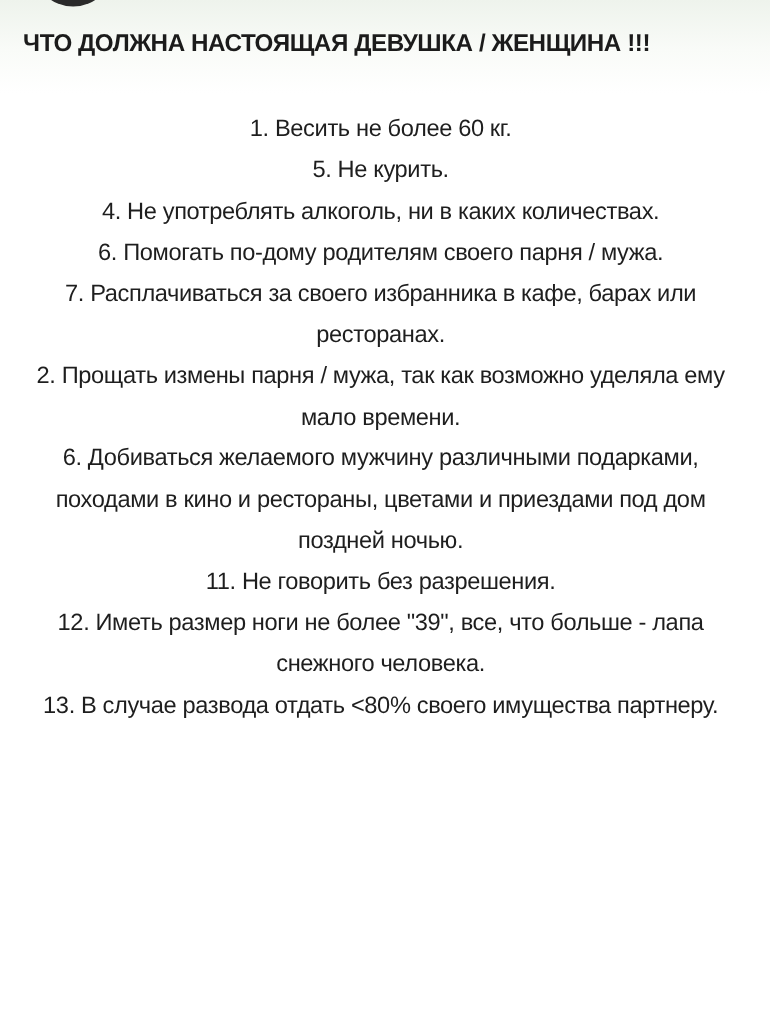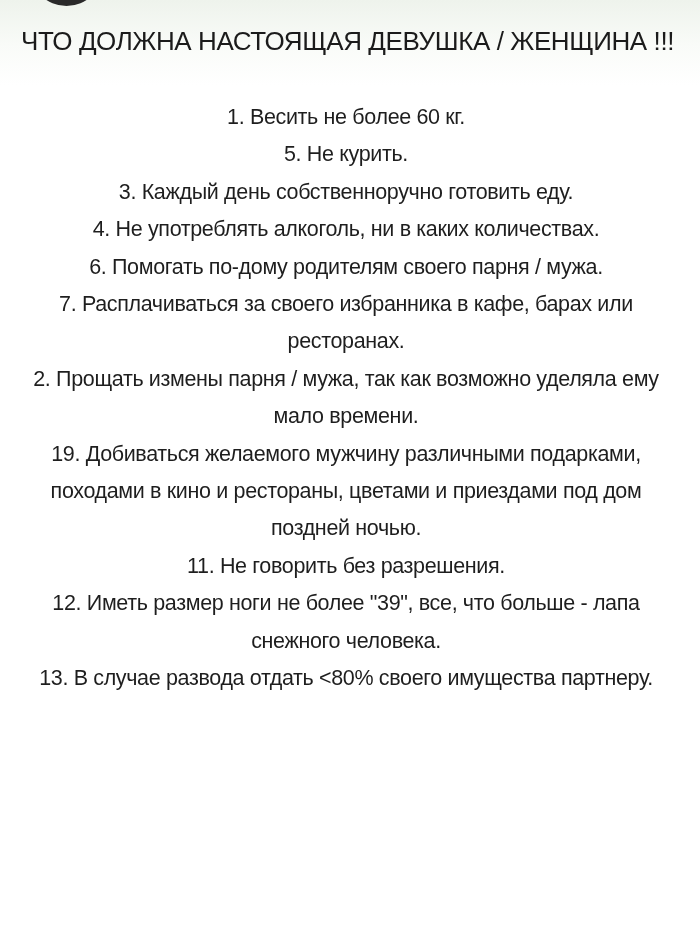--- a/index.html
+++ b/index.html
@@ -27,22 +27,22 @@
     top: -67px;
     width: 73px;
     height: 73px;
     border-radius: 50%;
     background: #2a2a2a;
   }
   .title {
     position: absolute;
     left: 21px;
     top: 26px;
-    font-size: 26px;
-    font-weight: 400;
+    font-size: 22px;
+    font-weight: 700;
     letter-spacing: -0.4px;
     white-space: nowrap;
     color: #1b1b1b;
   }
   .items {
     position: absolute;
     left: 21px;
     top: 99px;
     width: 650px;
     font-size: 21.5px;
@@ -58,23 +58,22 @@
 </style>
 </head>
 <body>
 
 <div class="page">
   <div class="avatar"></div>
   <div class="title">ЧТО ДОЛЖНА НАСТОЯЩАЯ ДЕВУШКА / ЖЕНЩИНА !!!</div>
   <div class="items">
       <div class="item">1. Весить не более 60 кг.</div>
       <div class="item">5. Не курить.</div>
-      <div class="item">3. Каждый день собственноручно готовить еду.</div>
       <div class="item">4. Не употреблять алкоголь, ни в каких количествах.</div>
       <div class="item">6. Помогать по-дому родителям своего парня / мужа.</div>
       <div class="item">7. Расплачиваться за своего избранника в кафе, барах или ресторанах.</div>
       <div class="item">2. Прощать измены парня / мужа, так как возможно уделяла ему мало времени.</div>
-      <div class="item">19. Добиваться желаемого мужчину различными подарками, походами в кино и рестораны, цветами и приездами под дом поздней ночью.</div>
+      <div class="item">6. Добиваться желаемого мужчину различными подарками, походами в кино и рестораны, цветами и приездами под дом поздней ночью.</div>
       <div class="item">11. Не говорить без разрешения.</div>
       <div class="item">12. Иметь размер ноги не более "39", все, что больше - лапа снежного человека.</div>
       <div class="item">13. В случае развода отдать &lt;80% своего имущества партнеру.</div>
     </div>
 </div>
 
 </body></html>

